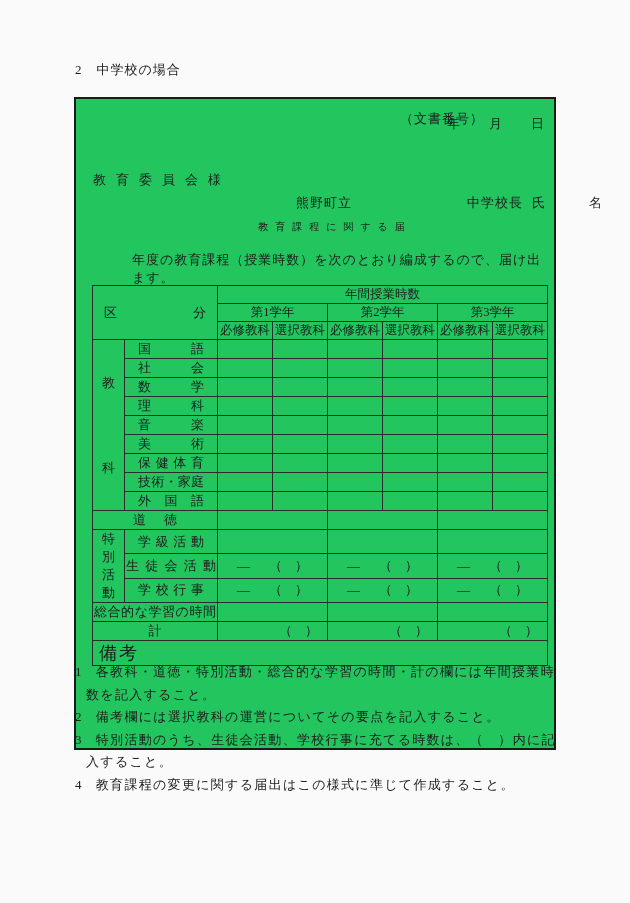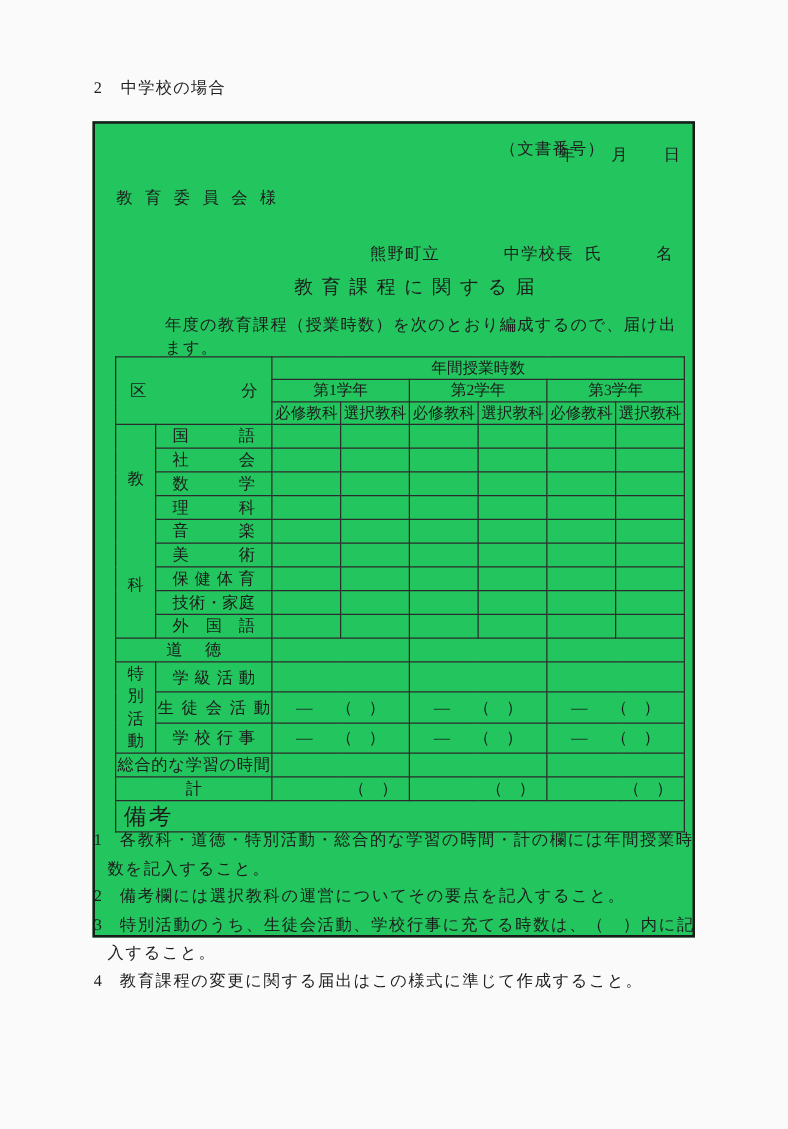--- a/index.html
+++ b/index.html
@@ -30,37 +30,37 @@
     top: 11px; right: 70px;
     letter-spacing: 1px;
   }
   .date-line {
     position: absolute;
     top: 16px; right: 9px;
     letter-spacing: 1px;
   }
   .addressee {
     position: absolute;
-    top: 50px; left: 17px;
+    top: 72px; left: 17px;
     letter-spacing: 10px;
   }
   .issuer-line {
     position: absolute;
     top: 95px; left: 220px;
     letter-spacing: 1px;
     white-space: nowrap;
   }
-  .issuer-town   { margin-right: 51px; }
-  .issuer-role   { margin-right: 9px; }
+  .issuer-town   { margin-right: 75px; }
+  .issuer-role   { margin-right: 9px; margin-left: 40px; }
   .issuer-shi    { margin-right: 43px; }
   .form-title {
     position: absolute;
     top: 121px; left: 17px; right: 17px;
     text-align: center;
-    font-size: 15px;
+    font-size: 10px;
     letter-spacing: 7px;
     text-indent: 40px;
   }
   .intro-line {
     position: absolute;
     top: 152px; left: 56px;
     letter-spacing: 1px;
   }
   table.hours-table {
     position: absolute;

